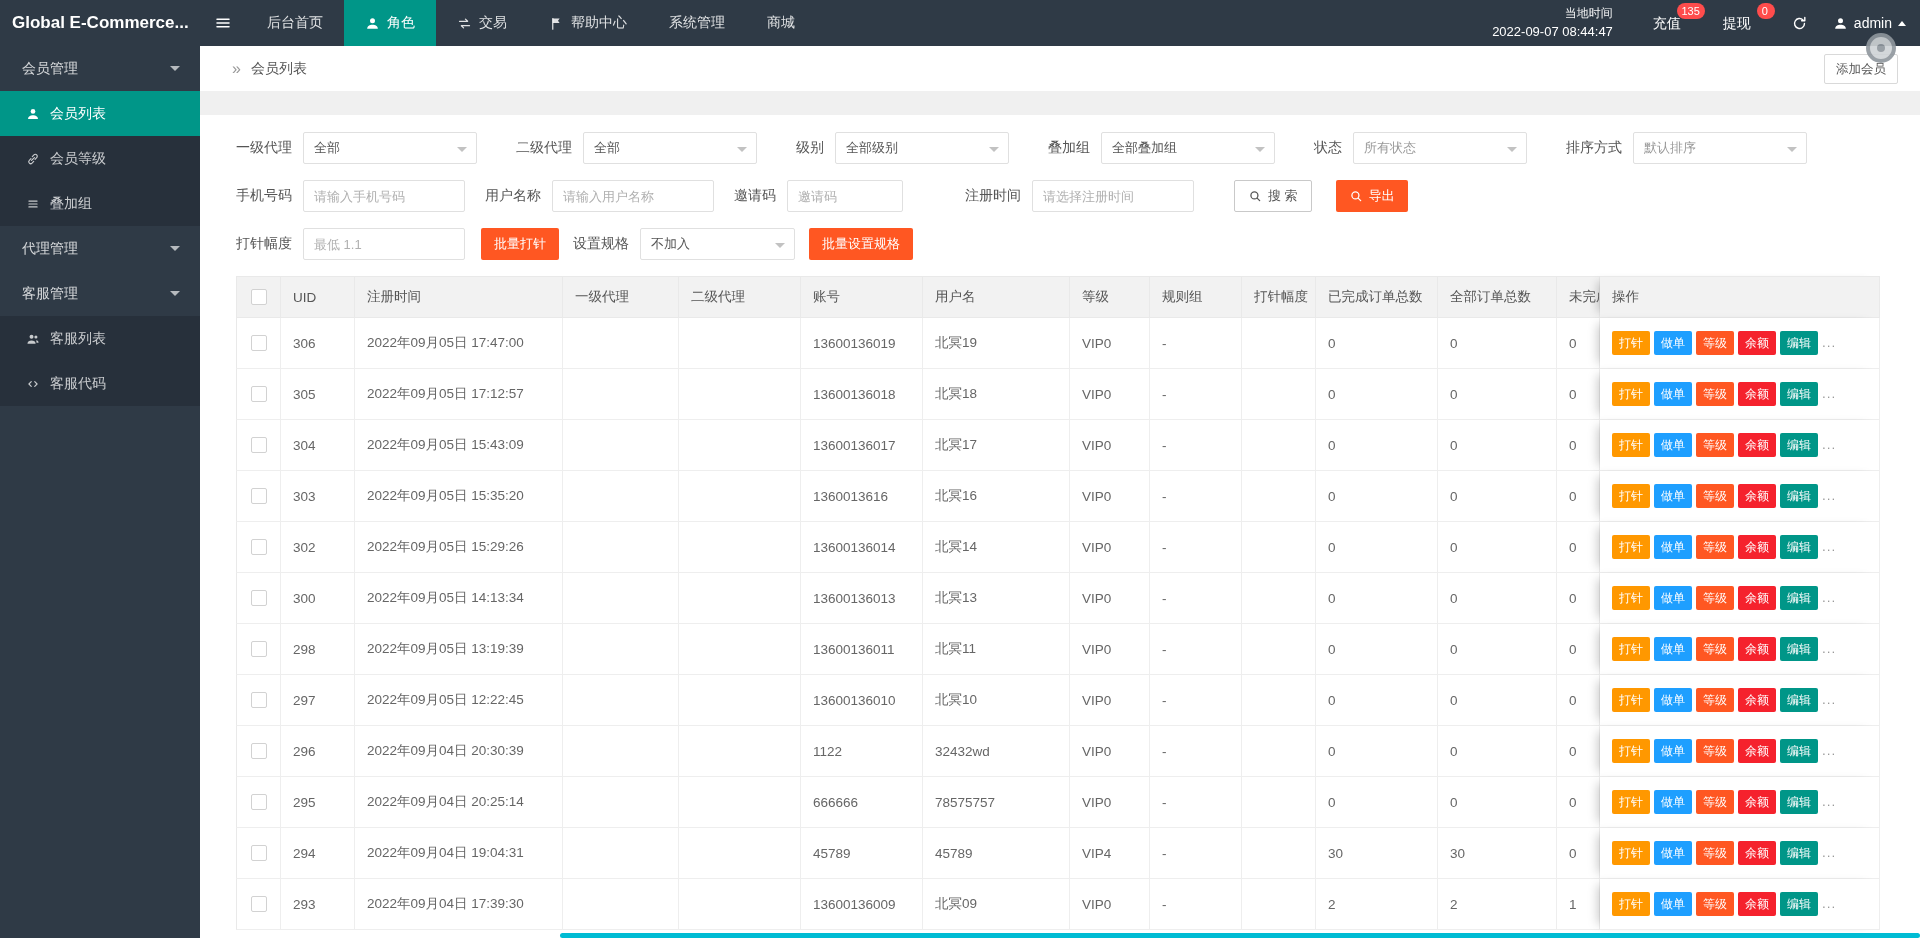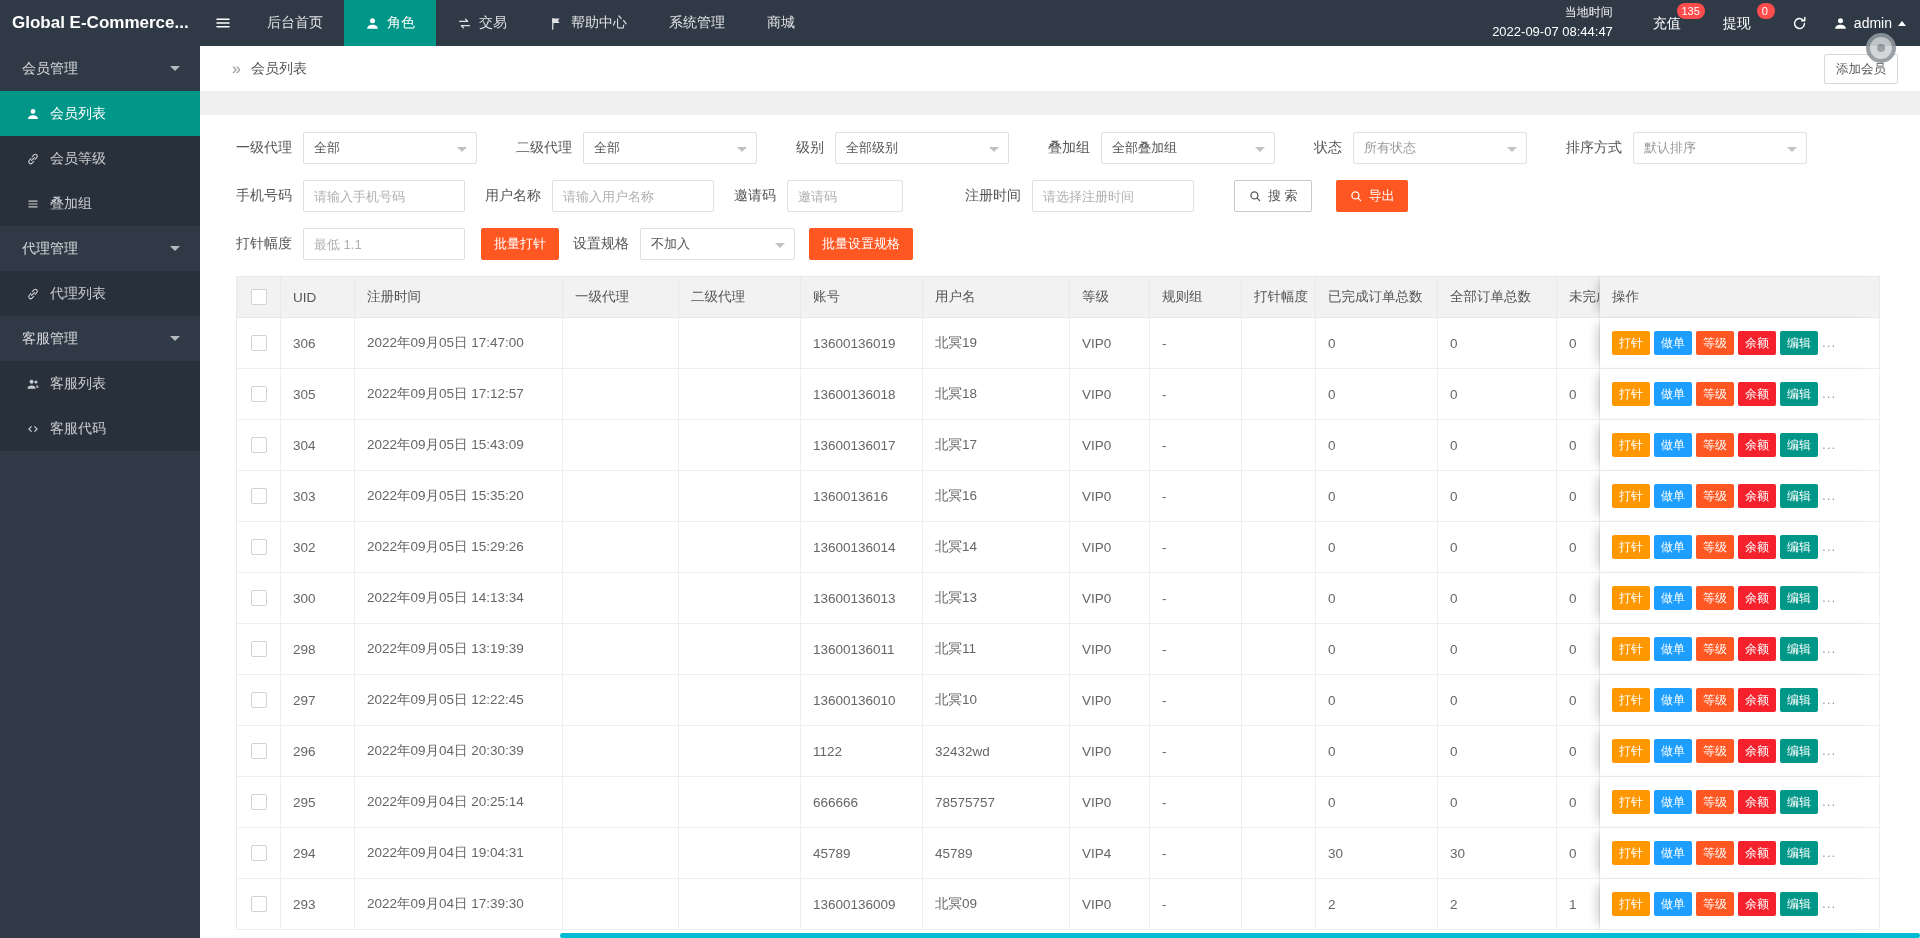--- a/index.html
+++ b/index.html
@@ -8,21 +8,21 @@
 
   
   .navbar { position:absolute; top:0; left:0; width:1920px; height:46px; background:#2f3a46; display:flex; align-items:stretch; color:#fff; z-index:10; }
   .logo { width:200px; line-height:46px; padding-left:12px; font-size:17px; font-weight:bold; white-space:nowrap; overflow:hidden; flex:0 0 auto; }
   .hamburger { width:46px; display:flex; align-items:center; justify-content:center; cursor:pointer; color:#fff; }
   .nav-items { display:flex; align-items:stretch; }
   .nav-item { display:flex; align-items:center; gap:7px; padding:0 21px; color:rgba(255,255,255,.85); cursor:pointer; white-space:nowrap;text-align:right; }
   .nav-item.active { background:#009688; color:#fff; }
   .nav-right { margin-left:auto; display:flex; align-items:center; padding-right:14px; }
   .time-box { text-align:right; line-height:1.55; margin-right:30px; }
-  .time-label { font-size:12px; color:rgba(255,255,255,.95);font-family:Liberation Mono, monospace; }
+  .time-label { font-size:12px; color:rgba(255,255,255,.95); }
   .time-value { font-size:13px; }
   .badge-item { position:relative; height:46px; line-height:46px; padding:0 10px; margin-right:22px; cursor:pointer; }
   .badge { position:absolute; top:3px; right:-14px; min-width:18px; height:16px; line-height:16px; background:#ff4c4c; color:#fff; font-size:11px; border-radius:9px; padding:0 5px; }
   .refresh { width:34px; display:flex; align-items:center; justify-content:center; cursor:pointer; margin-right:16px; }
   .admin-box { display:flex; align-items:center; gap:6px; cursor:pointer; }
   .caret-up { width:0; height:0; border-left:4px solid transparent; border-right:4px solid transparent; border-bottom:5px solid #fff; }
 
   
   .sidebar { position:absolute; top:46px; left:0; bottom:0; width:200px; background:#2f3a46; z-index:5; }
   .side-group { height:45px; display:flex; align-items:center; justify-content:space-between; padding:0 20px 0 22px; color:rgba(255,255,255,.8); cursor:pointer; }
@@ -166,26 +166,20 @@
     </div>
     <div class="side-item">
       <svg class="ic" width="14" height="14" viewBox="0 0 24 24">
         <path d="M5 7h14M5 12h14M5 17h14" fill="none" stroke="currentColor" stroke-width="2" stroke-linecap="round"></path>
       </svg>
       <span>叠加组</span>
     </div>
     <div class="side-group">
       <span>代理管理</span>
       <i class="chev-down"></i>
-    </div>
-    <div class="side-item">
-      <svg class="ic" width="14" height="14" viewBox="0 0 24 24">
-        <path d="M9.5 14.5l5-5M8.5 11.5l-2.8 2.8a3.3 3.3 0 0 0 4.7 4.7l2.8-2.8M15.5 12.5l2.8-2.8a3.3 3.3 0 0 0-4.7-4.7l-2.8 2.8" fill="none" stroke="currentColor" stroke-width="2" stroke-linecap="round"></path>
-      </svg>
-      <span>代理列表</span>
     </div>
     <div class="side-group">
       <span>客服管理</span>
       <i class="chev-down"></i>
     </div>
     <div class="side-item">
       <svg class="ic" width="14" height="14" viewBox="0 0 24 24">
         <circle cx="9.5" cy="8" r="3.4" fill="currentColor" stroke="none"></circle>
         <path d="M2.5 20c0-4 3.2-5.6 7-5.6s7 1.6 7 5.6z" fill="currentColor" stroke="none"></path>
         <circle cx="17" cy="8.5" r="2.6" fill="currentColor" stroke="none"></circle>

